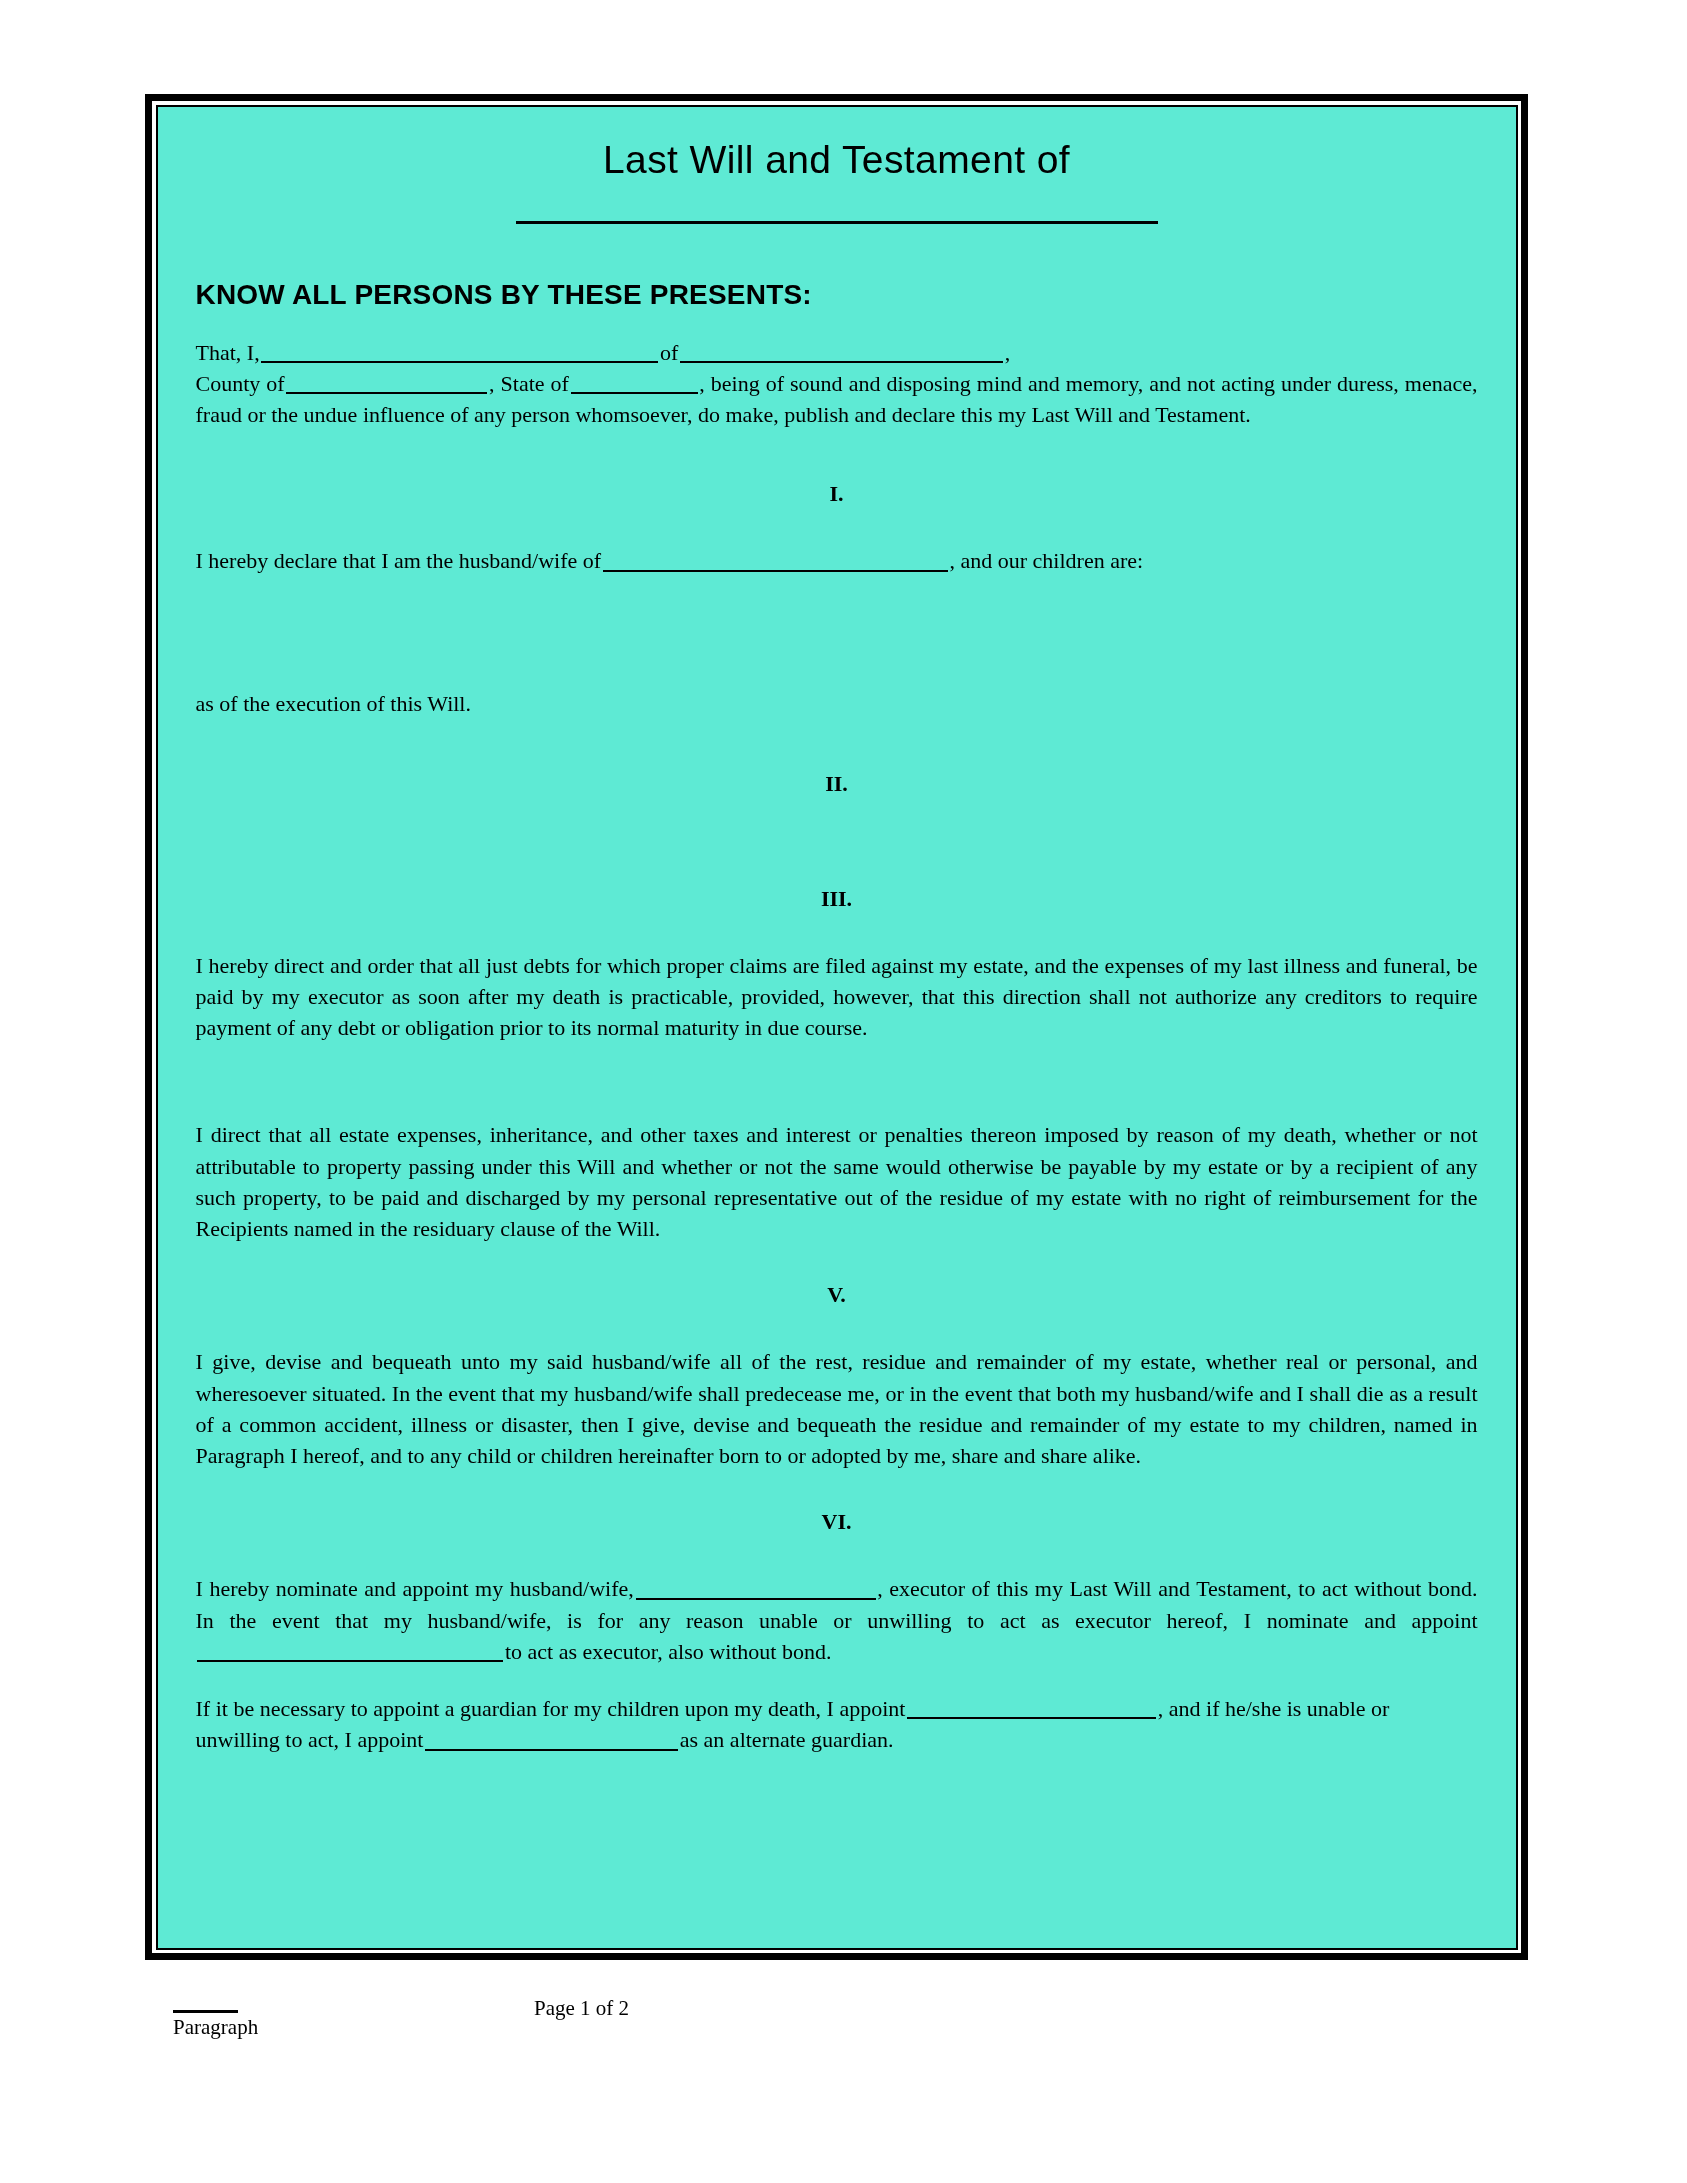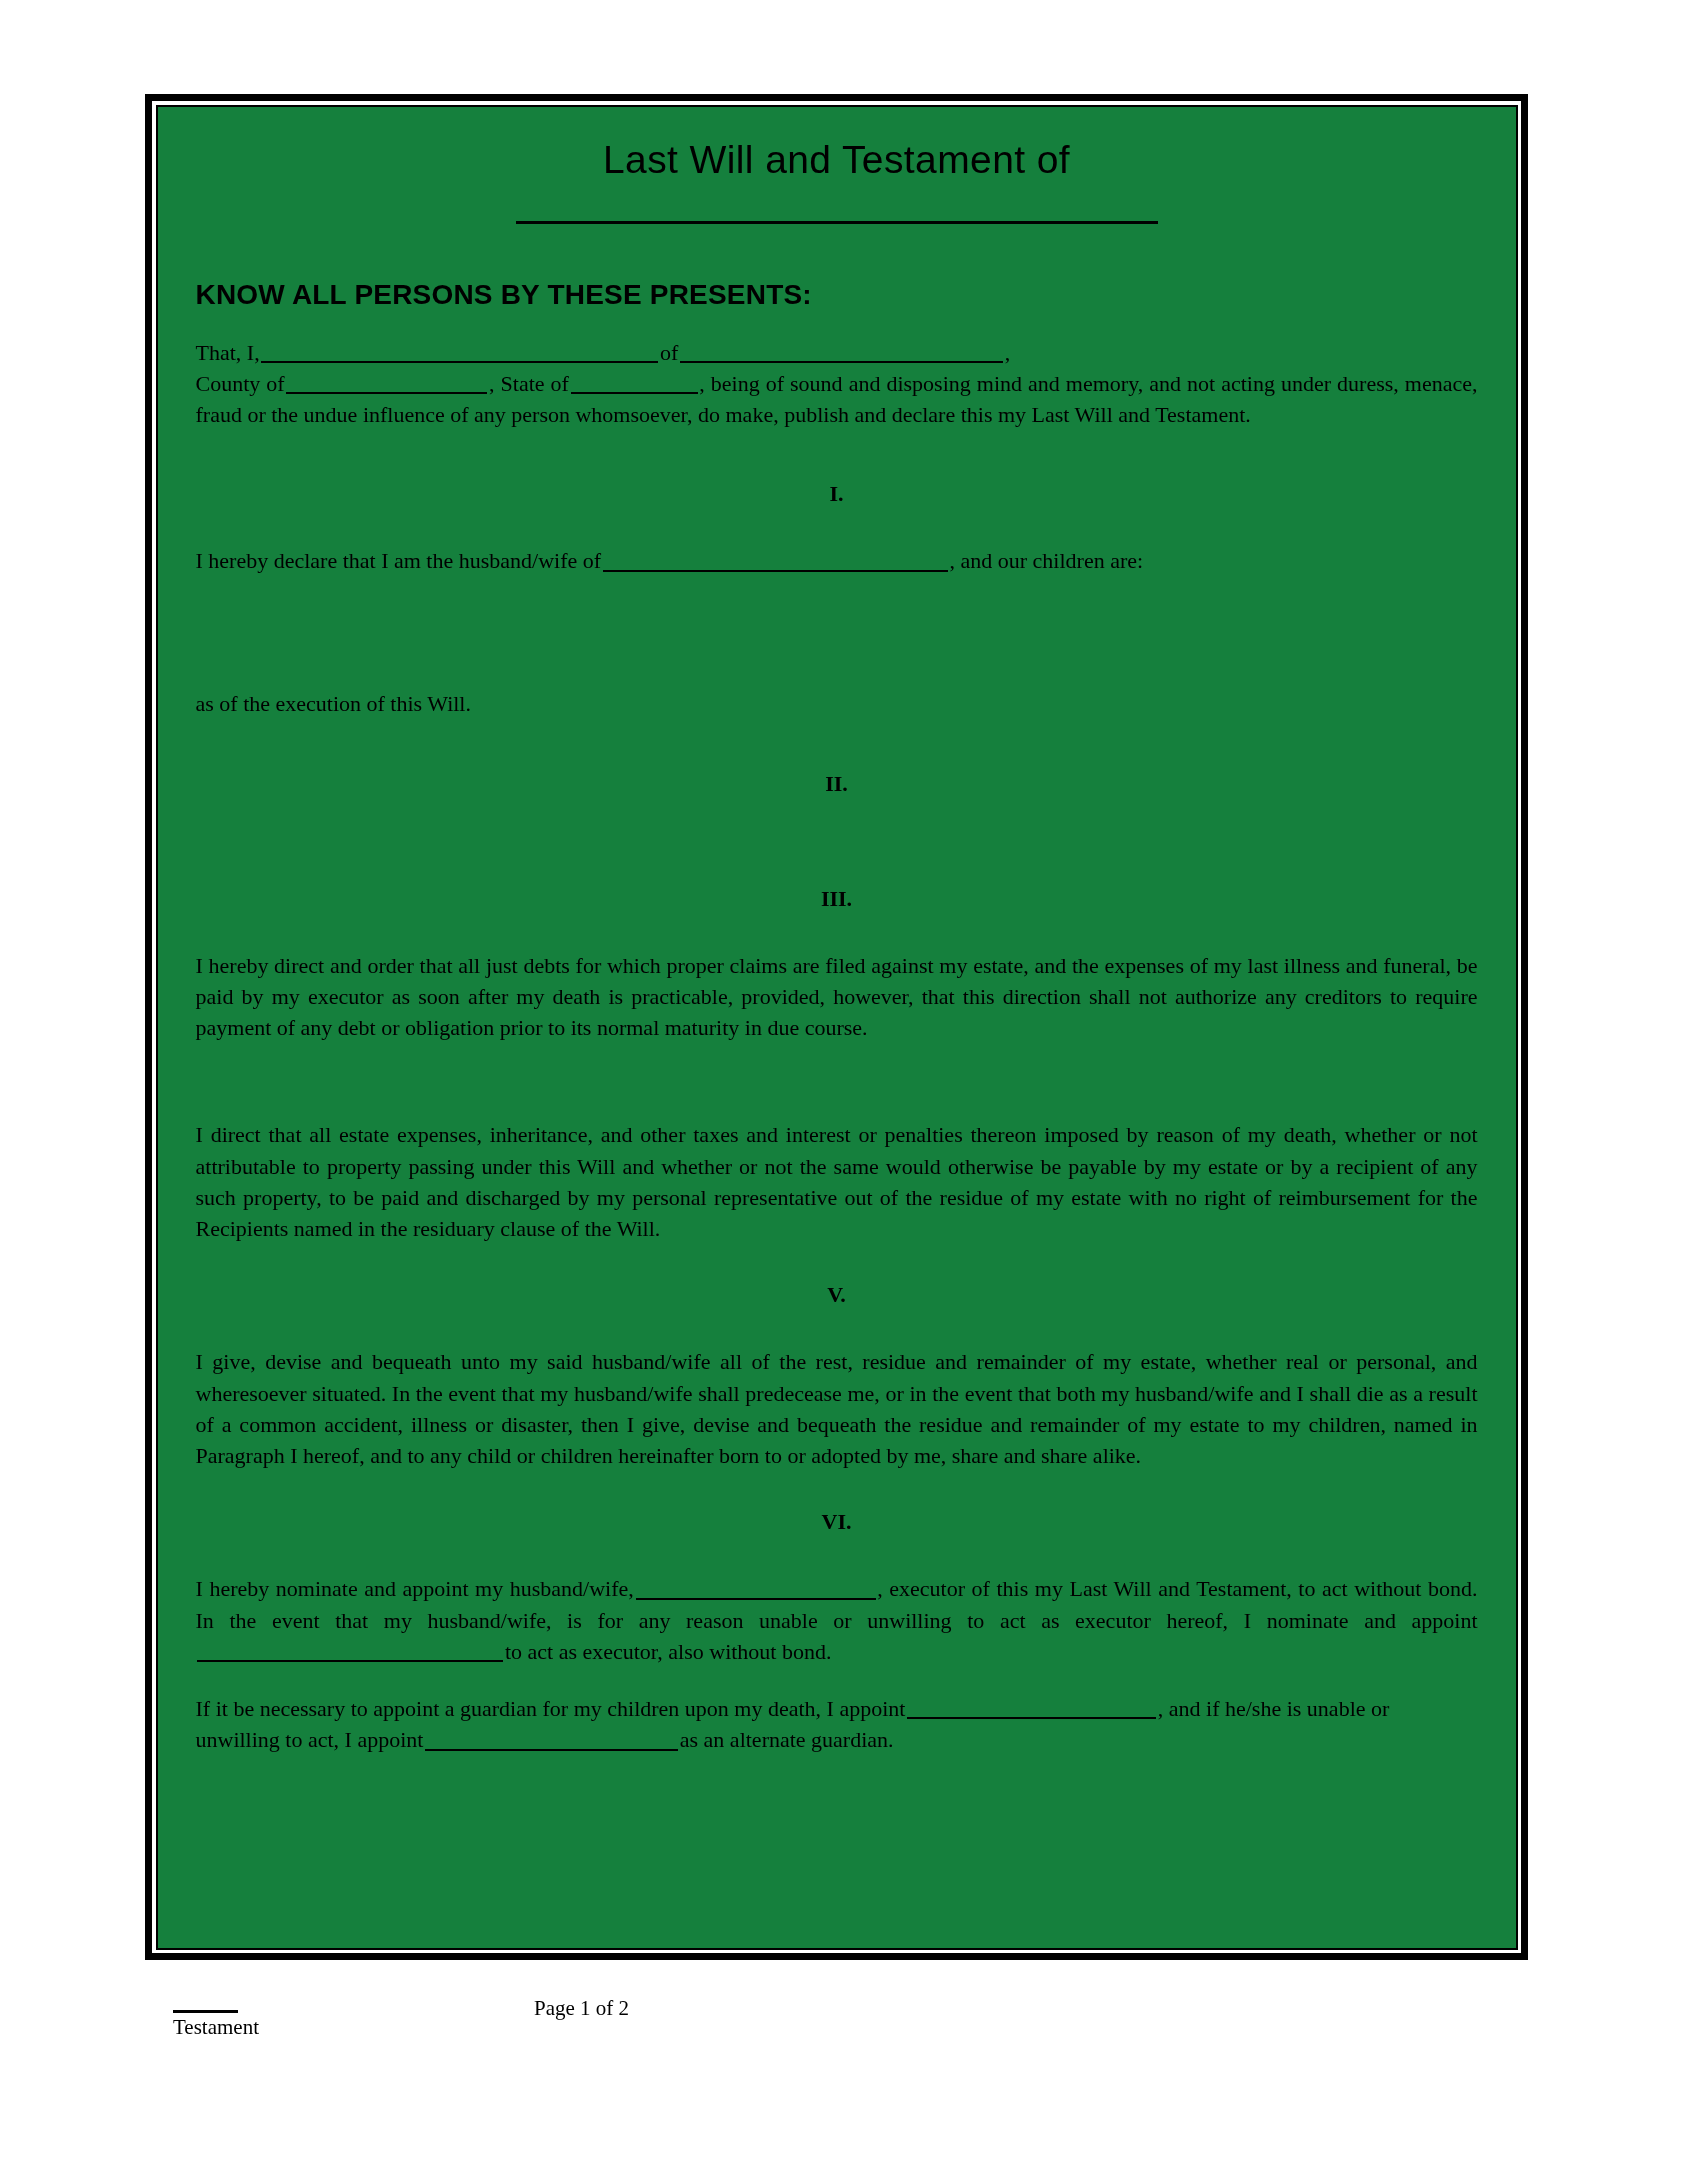--- a/index.html
+++ b/index.html
@@ -28,21 +28,21 @@
     background: #fff;
   }
   .page-frame-inner {
     position: absolute;
     left: 3.5px;
     top: 3.5px;
     right: 3.5px;
     bottom: 3.5px;
     border: 2.6px solid #000;
     box-sizing: border-box;
-    background: #15803d;
+    background: #5eead4;
   }
   .page-content {
     position: absolute;
     left: 0;
     top: 0;
     right: 0;
     bottom: 0;
     padding: 19px 38px 14px 38px;
     box-sizing: border-box;
   }
@@ -203,16 +203,16 @@
       <p class="body-para nojust"><span>If it be necessary to appoint a guardian for my children upon my death, I appoint</span><span class="blank" style="width:249px"></span><span>, and if he/she is unable or unwilling to act, I appoint</span><span class="blank" style="width:253px"></span><span>as an alternate guardian.</span></p>
 
     </div>
   </div>
 </div>
 
 <div class="footer">
   <div class="page-number">Page 1 of 2</div>
   <div class="initials-block">
     <div class="initials-rule"></div>
-    <div class="initials-label">Testament</div>
+    <div class="initials-label">Paragraph</div>
   </div>
 </div>
 
 
 </body></html>

